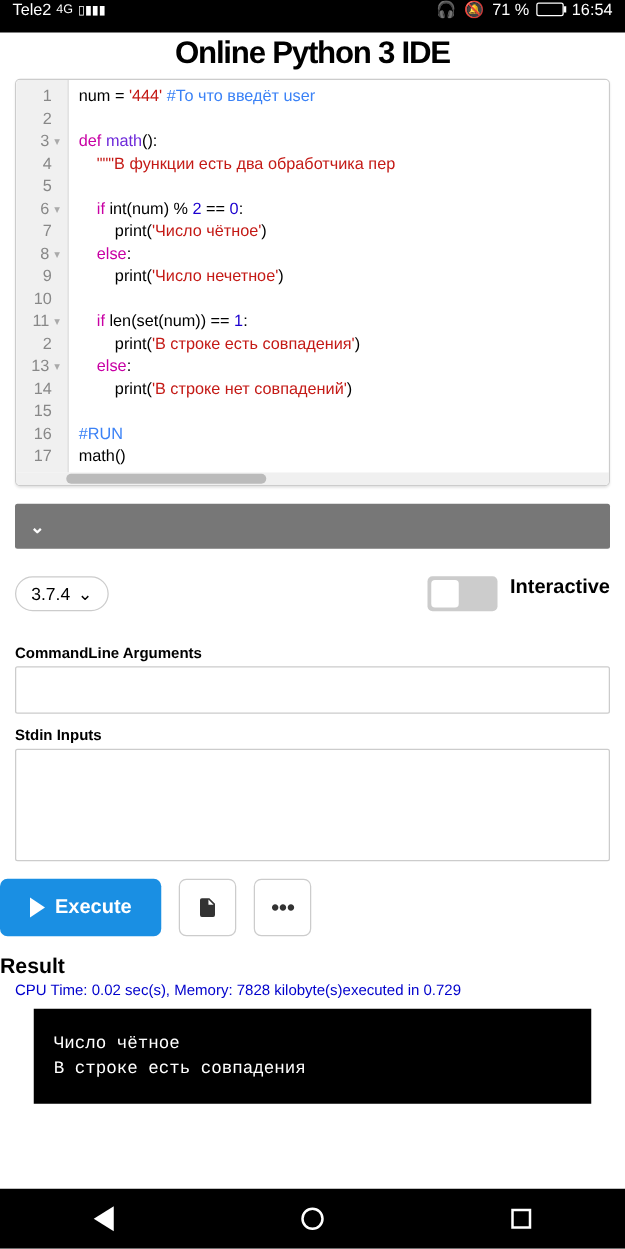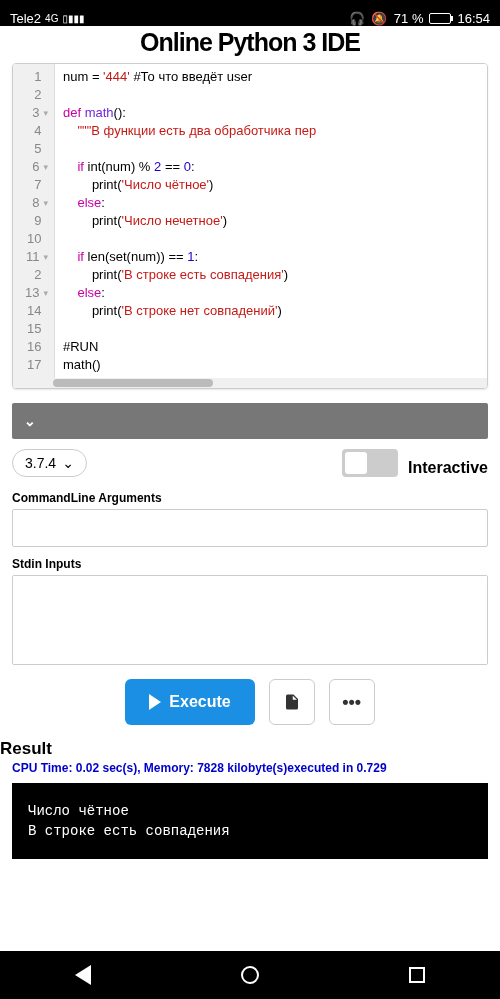--- a/index.html
+++ b/index.html
@@ -1,55 +1,55 @@
 <!DOCTYPE html>
 <html><head>
 <meta charset="utf-8">
 <style>
 *{margin:0;padding:0;box-sizing:border-box;font-family:Arial,sans-serif}
 body{background:#fff;width:500px;height:999px;overflow:hidden;position:relative}
-.status-bar{background:#000;color:#fff;height:26px;display:flex;align-items:flex-end;justify-content:space-between;padding:0 10px;font-size:13px}
+.status-bar{background:#000;color:#fff;height:26px;display:flex;align-items:flex-start;justify-content:space-between;padding:0 10px;font-size:13px}
 .status-left{display:flex;align-items:center;gap:4px}
 .status-right{display:flex;align-items:center;gap:6px}
 .battery{display:inline-block;width:22px;height:11px;border:1px solid #fff;border-radius:2px;position:relative}
 .battery::after{content:'';position:absolute;right:-3px;top:2px;width:2px;height:5px;background:#fff}
 .battery-fill{background:#fff;height:100%;width:71%}
 .page-title{font-size:25px;font-weight:900;text-align:center;padding:2px 0 6px;color:#000;letter-spacing:-1px}
 .editor-wrap{margin:0 12px;border:1px solid #ccc;border-radius:4px;overflow:hidden;box-shadow:0 1px 2px rgba(0,0,0,0.1)}
 .editor{display:flex;font-family:'Courier New',monospace;font-size:13px;line-height:18px;background:#fff}
 .gutter{background:#f0f0f0;color:#888;text-align:right;padding:4px 6px 4px 12px;user-select:none;border-right:1px solid #ddd}
 .gutter-line{height:18px;display:flex;align-items:center;justify-content:flex-end;gap:4px}
 .fold{color:#aaa;font-size:9px}
 .code{padding:4px 8px;white-space:pre;overflow-x:auto;flex:1}
 .code-line{height:18px}
 .tok-kw{color:#c800a4}
 .tok-str{color:#c41a16}
-.tok-com{color:#000000}
+.tok-com{color:#3b82f6}
 .tok-num{color:#1c00cf}
 .tok-fn{color:#6d28d9}
 .scrollbar-h{height:10px;background:#f0f0f0;position:relative}
 .scrollbar-thumb{position:absolute;left:40px;width:160px;height:8px;top:1px;background:#bbb;border-radius:4px}
 .section-hdr{background:#777;color:#fff;padding:10px 12px;margin:14px 12px 0;display:flex;align-items:center;gap:10px;font-size:14px;font-weight:bold;border-radius:2px}
 .section-hdr .chev{font-size:14px}
-.controls{padding:10px 12px;display:flex;align-items:center;justify-content:space-between}
+.controls{padding:22px 12px;display:flex;align-items:center;justify-content:space-between}
 .version-sel{border:1px solid #ccc;border-radius:16px;padding:5px 12px;font-size:14px;display:flex;align-items:center;gap:6px;background:#fff}
-.toggle-wrap{display:flex;align-items:flex-end;gap:10px}
+.toggle-wrap{display:flex;align-items:flex-start;gap:10px}
 .toggle{width:56px;height:28px;background:#ccc;border-radius:4px;position:relative}
 .toggle-knob{position:absolute;left:3px;top:3px;width:22px;height:22px;background:#fff;border-radius:3px}
 .label{font-size:12px;font-weight:bold;padding:0 12px;margin-top:4px}
 .textarea{margin:4px 12px 10px;border:1px solid #ccc;border-radius:2px;min-height:38px;background:#fff}
 .textarea.tall{min-height:90px}
-.action-row{display:flex;justify-content:center;gap:14px;margin:14px 0}
+.action-row{display:flex;justify-content:flex-start;gap:14px;margin:14px 0}
 .btn{border-radius:6px;display:flex;align-items:center;justify-content:center;font-size:16px;font-weight:bold}
 .btn-exec{background:#1a8fe3;color:#fff;padding:12px 24px;gap:8px;border:none}
 .btn-exec .play{width:0;height:0;border-left:12px solid #fff;border-top:8px solid transparent;border-bottom:8px solid transparent}
 .btn-icon{width:46px;height:46px;border:1px solid #ccc;background:#fff;color:#333;font-size:18px}
 .result-lbl{font-size:17px;font-weight:bold;padding:0 0;margin-top:6px}
-.metrics{color:#0000cc;font-size:12px;font-weight:bold;padding:2px 12px;white-space:nowrap;overflow:hidden}
-.console{background:#000;color:#fff;margin:6px 12px 0;padding:18px 16px;font-family:'Courier New',monospace;font-size:14px;line-height:20px;min-height:70px;white-space:pre}
+.metrics{color:#0000cc;font-size:12px;font-weight:normal;padding:2px 12px;white-space:nowrap;overflow:hidden}
+.console{background:#000;color:#fff;margin:6px 27px 0;padding:18px 16px;font-family:'Courier New',monospace;font-size:14px;line-height:20px;min-height:70px;white-space:pre}
 .nav-bar{position:absolute;bottom:0;left:0;right:0;height:48px;background:#000;display:flex;align-items:center;justify-content:space-around}
 .nav-tri{width:0;height:0;border-right:16px solid #fff;border-top:10px solid transparent;border-bottom:10px solid transparent}
 .nav-circ{width:18px;height:18px;border:2px solid #fff;border-radius:50%}
 .nav-sq{width:16px;height:16px;border:2px solid #fff}
 .signal{font-size:10px}
 </style>
 </head>
 <body>
 
 <div class="status-bar">

